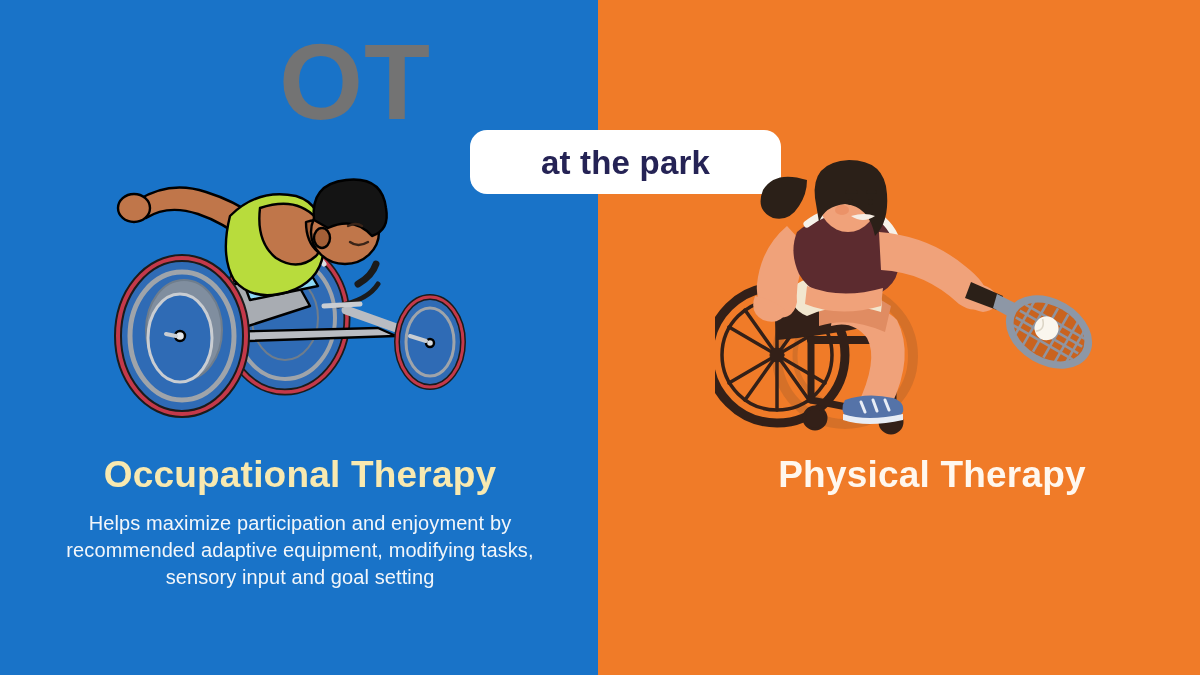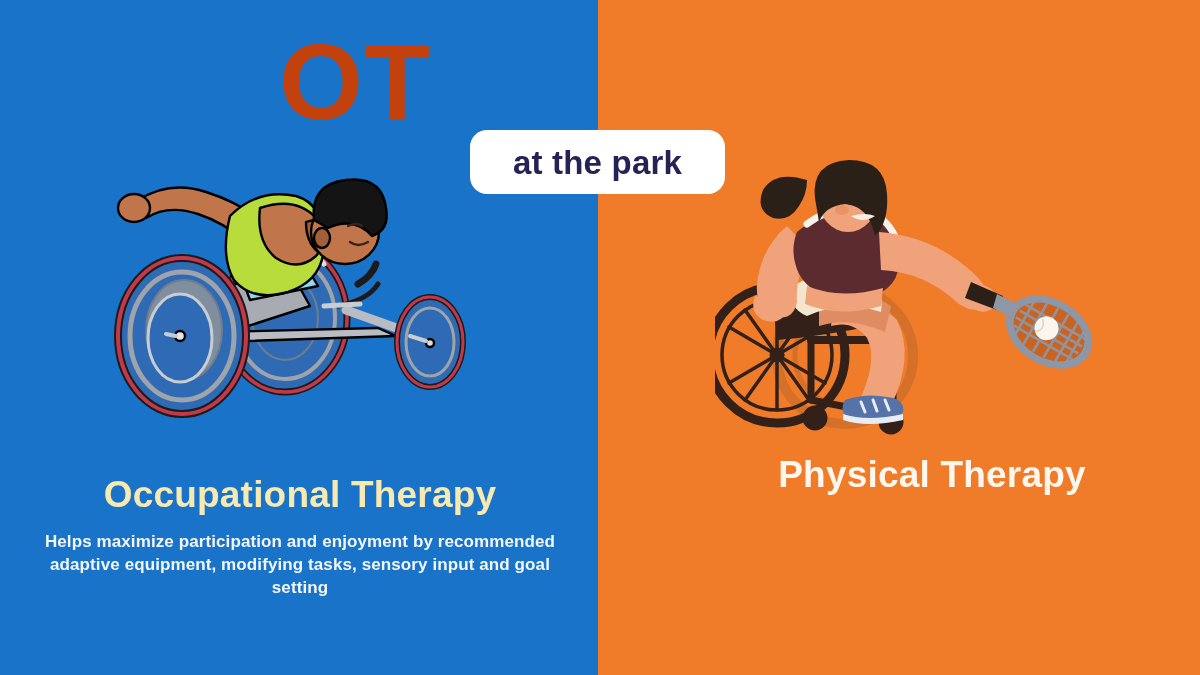--- a/index.html
+++ b/index.html
@@ -31,29 +31,29 @@
   
   .abbr {
     position: absolute;
     font-weight: 700;
     font-size: 108px;
     line-height: 1;
     letter-spacing: 1px;
     text-align: center;
     user-select: none;
   }
-  .abbr-ot { left: 0;     top: 28px; width: 710px; color: #c2410c; }
+  .abbr-ot { left: 0;     top: 28px; width: 710px; color: #737373; }
   .abbr-pt { left: 598px; top: 28px; width: 602px; color: #FFFFFF; }
 
   
   .badge {
     position: absolute;
     left: 470px;
     top: 130px;
-    width: 255px;
+    width: 311px;
     height: 64px;
     background: #FFFFFF;
     border-radius: 17px;
     display: flex;
     align-items: center;
     justify-content: center;
   }
   .badge-label {
     color: #252355;
     font-size: 33px;
@@ -68,36 +68,36 @@
     position: absolute;
   }
   .illo-left  { left: 110px; top: 160px; width: 370px; height: 270px; }
   .illo-right { left: 715px; top: 160px; width: 380px; height: 280px; }
 
   
   .block {
     position: absolute;
     text-align: center;
   }
-  .block-left  { left: 20px;  top: 475px; width: 560px; }
+  .block-left  { left: 20px;  top: 455px; width: 560px; }
   .block-right { left: 662px; top: 455px; width: 540px; }
 
   .block-title {
     font-size: 37px;
     font-weight: 700;
     line-height: 1.1;
     margin: 0 0 14px 0;
     letter-spacing: 0.2px;
   }
   .block-left  .block-title { color: #F8E9B0; }
   .block-right .block-title { color: #FFF7EE; }
 
   .block-body {
-    font-size: 17px;
-    font-weight: 700;
+    font-size: 20px;
+    font-weight: 400;
     line-height: 1.36;
     margin: 12px;
     letter-spacing: 0.1px;
   }
   .block-left  .block-body { color: #F2F6FA; }
   .block-right .block-body { color: #FDF4E9; }
 </style>
 </head>
 <body>
 

